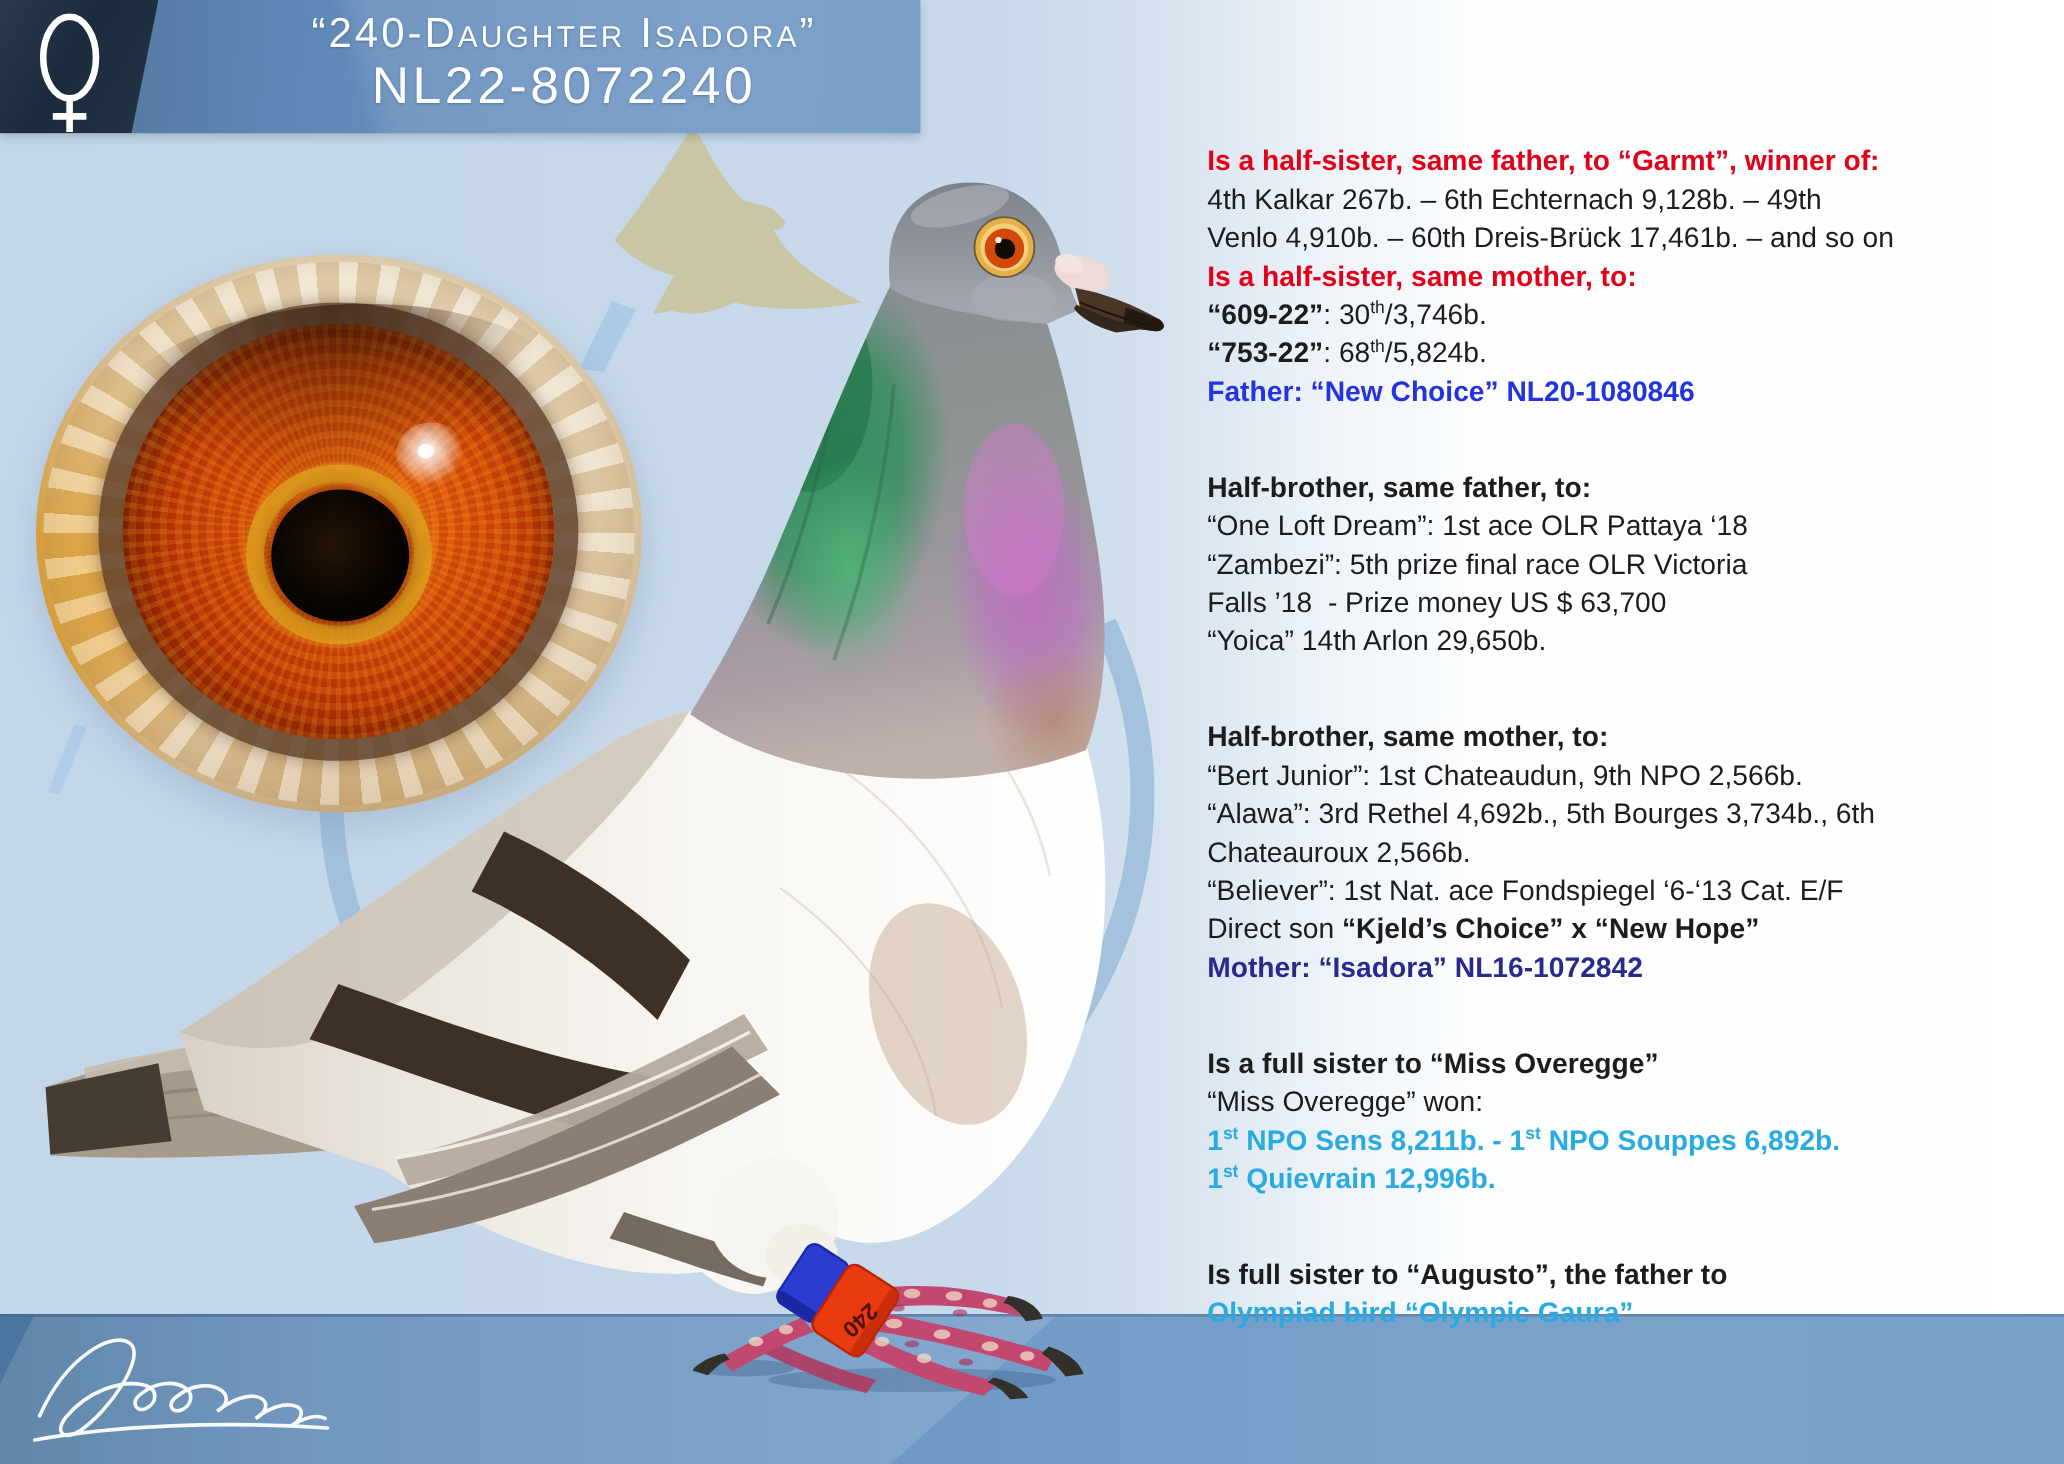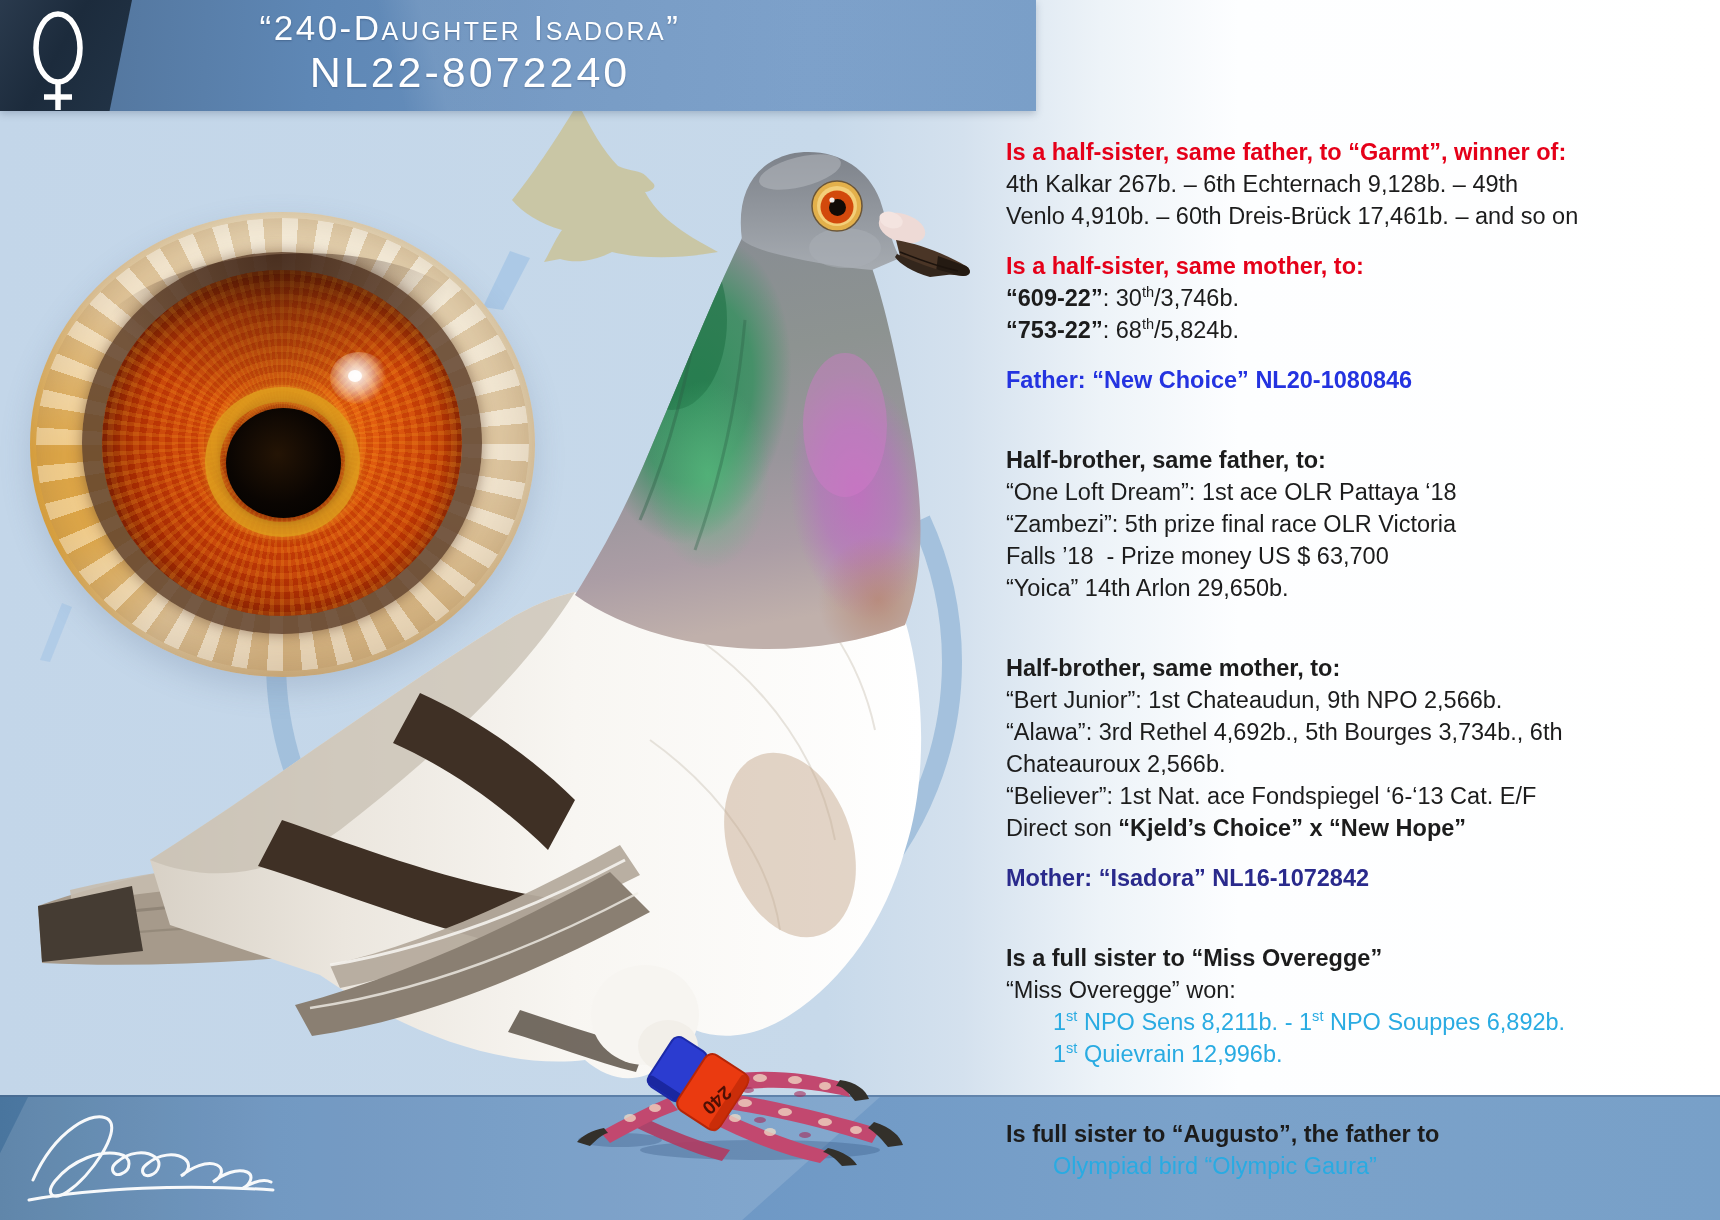--- a/index.html
+++ b/index.html
@@ -46,41 +46,41 @@
     box-sizing:border-box;box-shadow:0 0 10px rgba(230,170,40,.5),inset 0 0 8px rgba(230,170,40,.5);}
   .eye-pupil{left:196px;top:196px;width:115px;height:110px;
     background:radial-gradient(circle at 45% 42%,#241405 0%,#0a0502 55%,#000 100%);
     box-shadow:0 0 16px rgba(40,10,0,.55);}
   .eye-hl{left:300px;top:140px;width:58px;height:52px;
     background:radial-gradient(circle at 45% 45%,rgba(255,255,255,.95) 0%,rgba(255,255,255,.55) 35%,rgba(255,255,255,0) 70%);}
   .eye-hl2{left:318px;top:158px;width:14px;height:12px;background:rgba(255,255,255,.9);}
   
   #pigeon-svg{position:absolute;left:0;top:0;z-index:3;pointer-events:none;}
   
-  #banner{position:absolute;left:0;top:0;width:1036px;height:111px;z-index:4;
+  #banner{position:absolute;left:0;top:0;width:767px;height:111px;z-index:4;
     background:linear-gradient(93deg,#3e5d85 0%,#54779f 10%,#5e87b5 30%,#6991bf 55%,#6e96c4 78%,#6b94c2 100%);
     box-shadow:0 3px 7px rgba(50,70,100,.25);}
   #banner .sheen{position:absolute;inset:0;
     background:linear-gradient(75deg,rgba(255,255,255,0) 38%,rgba(255,255,255,.10) 42%,rgba(255,255,255,.10) 100%);}
   #female-box{position:absolute;left:0;top:0;width:132px;height:111px;
     background:linear-gradient(120deg,#2a3a4d 0%,#1c2b3c 45%,#223447 100%);
     clip-path:polygon(0 0,100% 0,83% 100%,0 100%);}
   #banner-title{position:absolute;left:120px;top:8px;width:700px;text-align:center;color:#fdfeff;
     font-variant:small-caps;font-size:35px;letter-spacing:2.5px;text-shadow:0 1px 2px rgba(30,50,80,.35);white-space:pre;}
   #banner-ring{position:absolute;left:120px;top:48px;width:700px;text-align:center;color:#ffffff;
     font-size:43px;letter-spacing:3px;text-shadow:0 1px 2px rgba(30,50,80,.35);white-space:pre;}
   
   #pedigree{position:absolute;left:1006px;top:118px;z-index:4;color:#1c1c1c;font-size:23.5px;line-height:32px;}
   #pedigree .pl{white-space:pre;}
-  #pedigree .mt{margin-top:18px;}
+  #pedigree .mt{}
   #pedigree .b{font-weight:700;margin-top:48px;}
   #pedigree .red{color:#e50019;font-weight:700;}
   #pedigree .blue{color:#2433e0;font-weight:700;}
   #pedigree .navy{color:#2a2a8c;font-weight:700;}
-  #pedigree .cyan{color:#29abe2;font-weight:400;margin-left:47px;}
+  #pedigree .cyan{color:#29abe2;font-weight:700;}
   #pedigree .u{}
   #pedigree sup{font-size:.62em;vertical-align:super;line-height:0;}
   
   #signature{position:absolute;left:15px;top:1100px;z-index:5;}
 </style>
 </head>
 <body>
 
 <div id="card">
 

